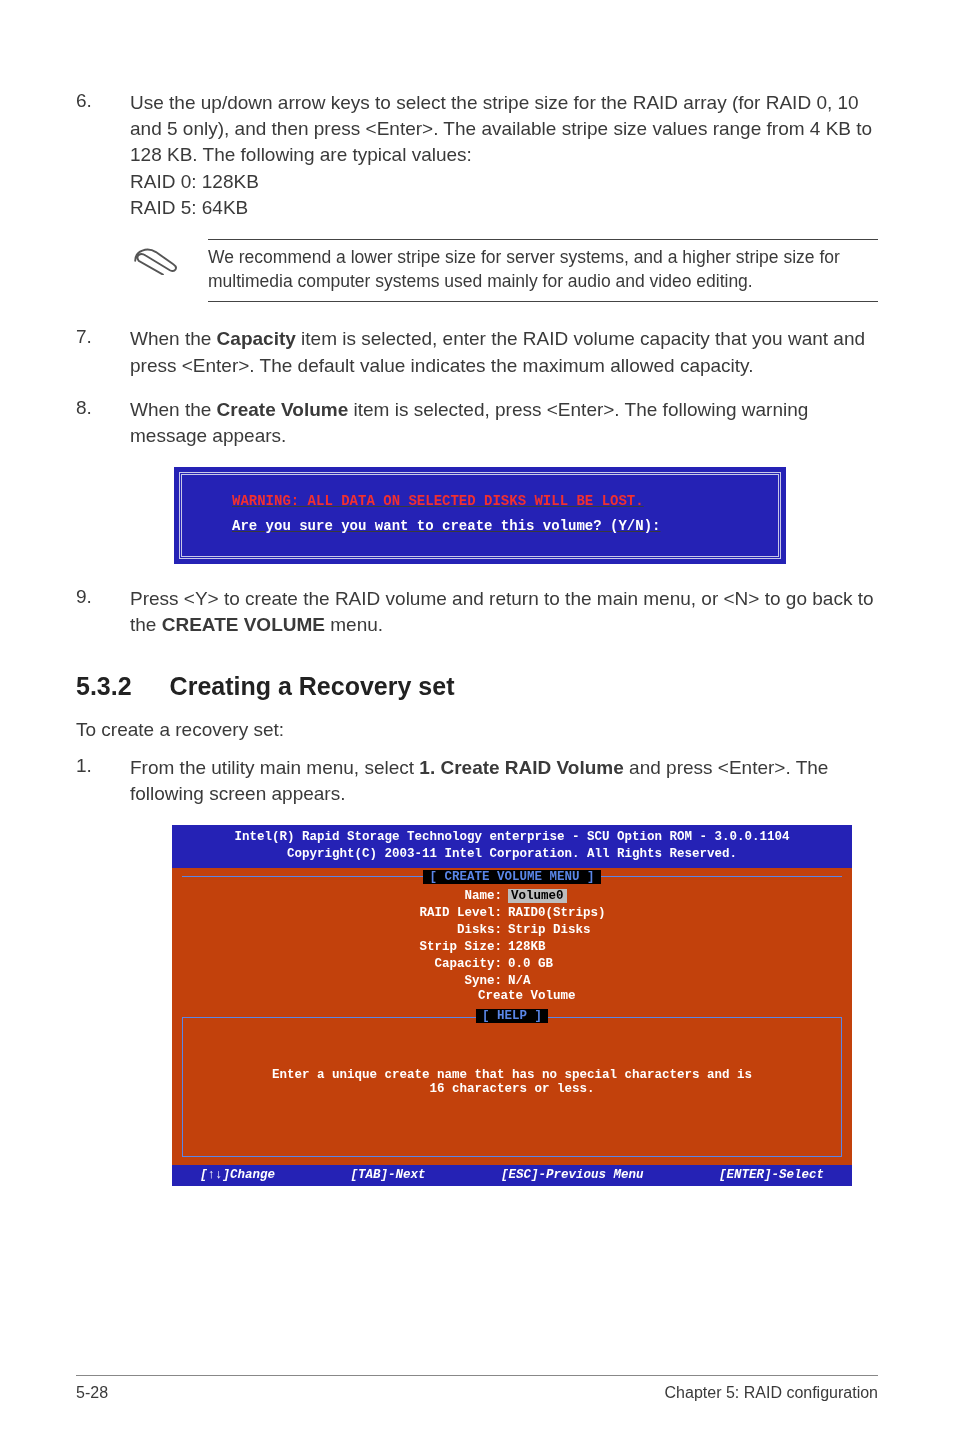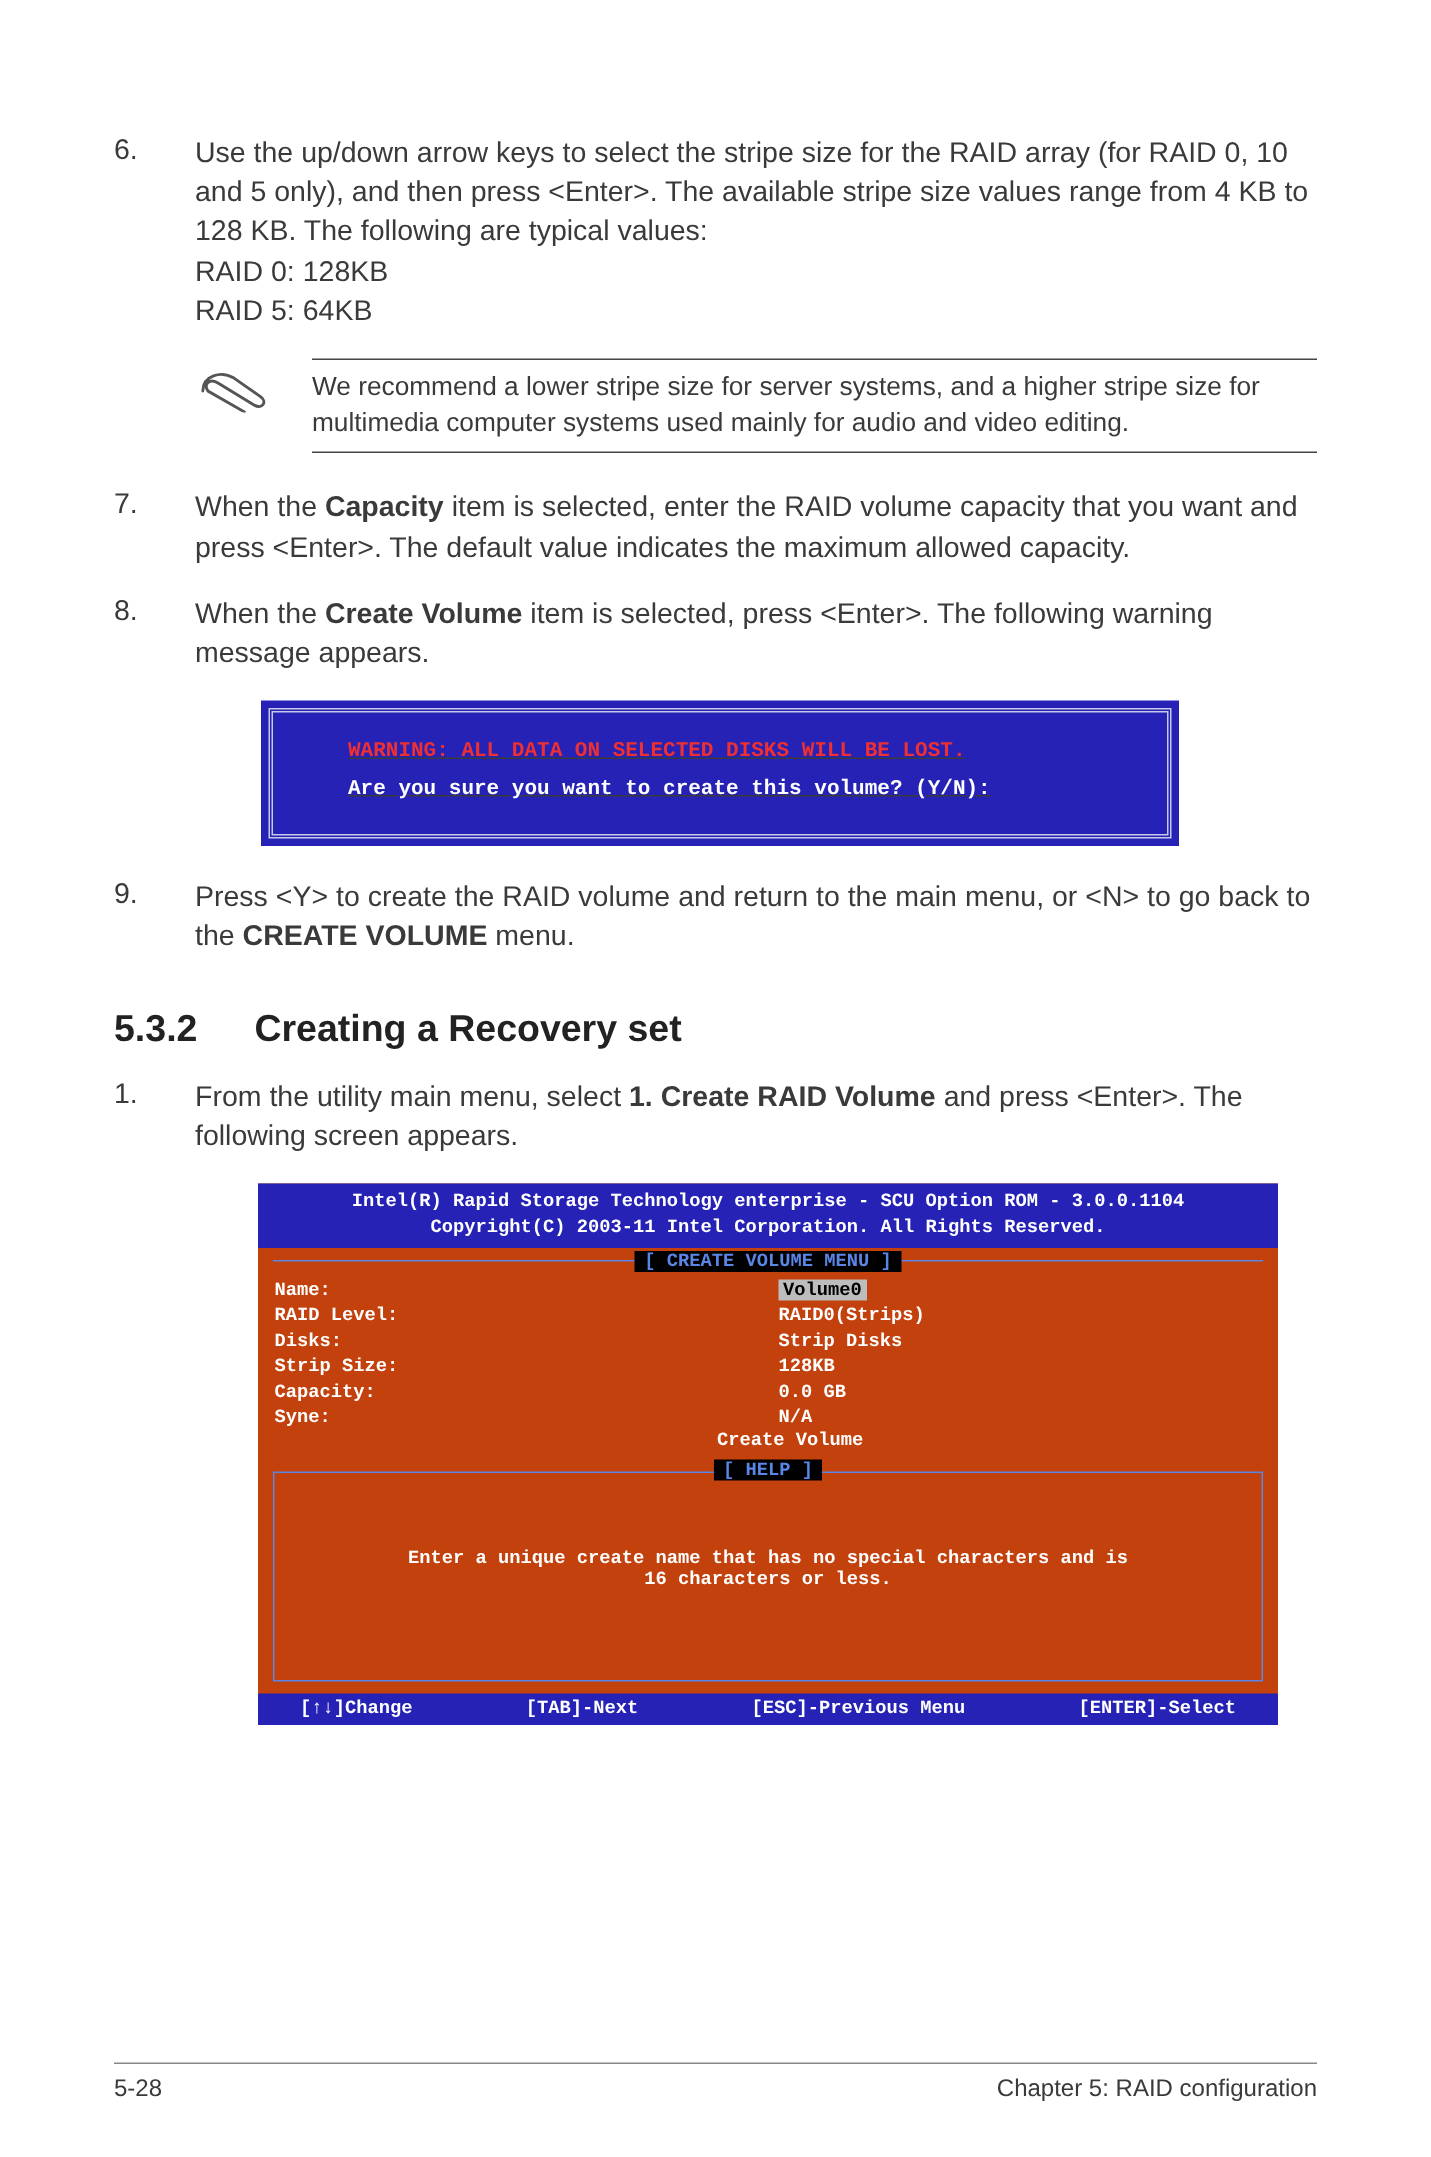--- a/index.html
+++ b/index.html
@@ -117,23 +117,23 @@
   }
   .field-block {
     padding: 4px 0 10px 0;
   }
   .frow {
     display: flex;
     line-height: 1.35;
   }
   .flabel {
     width: 336px;
+    text-align: right;
     padding-right: 6px;
     color: #fff;
-    margin-left: 11px;
   }
   .fval { color: #fff; }
   .fval-hl {
     background: #bdbdbd;
     color: #000;
     padding: 0 3px;
   }
   .create-vol {
     padding-left: 306px;
     color: #fff;
@@ -154,20 +154,21 @@
     background: #000;
     color: #5a86e8;
     padding: 0 6px;
   }
   .bios-footer {
     background: #2522b5;
     color: #fff;
     display: flex;
     justify-content: space-between;
     padding: 3px 28px 4px 28px;
+    font-style: italic;
   }
 
   .page-footer {
     position: absolute;
     bottom: 36px;
     left: 76px;
     right: 76px;
     border-top: 1px solid #888;
     padding-top: 8px;
     display: flex;
@@ -227,20 +228,21 @@
     <div class="list-body">
       <span>Press &lt;Y&gt; to create the RAID volume and return to the main menu, or &lt;N&gt; to go back to the </span><span class="bold">CREATE VOLUME</span><span> menu.</span>
     </div>
   </div>
 
   <div class="h2">
     <span>5.3.2</span>
     <span>Creating a Recovery set</span>
   </div>
 
+  <div class="para">To create a recovery set:</div>
 
   <div class="list-item">
     <div class="list-num">1.</div>
     <div class="list-body">
       <span>From the utility main menu, select </span><span class="bold">1. Create RAID Volume</span><span> and press &lt;Enter&gt;. The following screen appears.</span>
     </div>
   </div>
 
   <div class="bios-box">
     <div class="bios-title">

